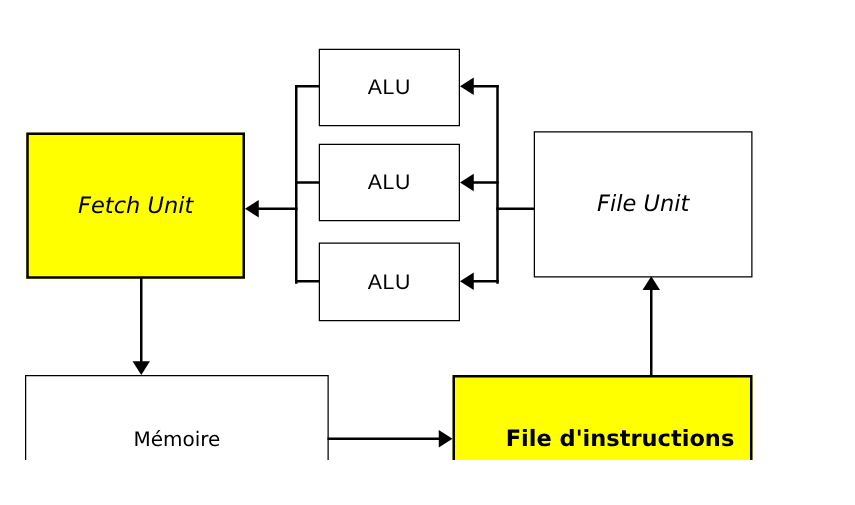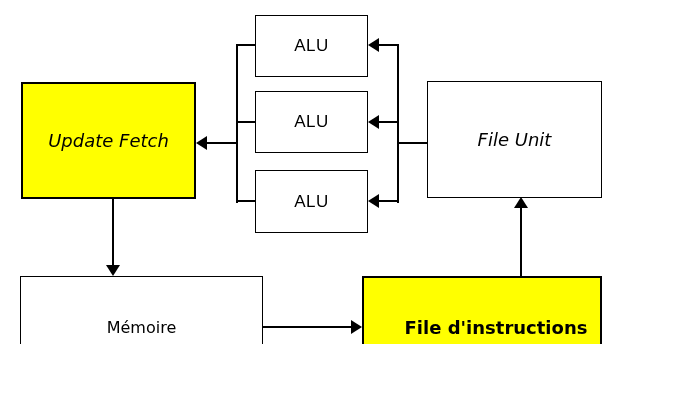--- a/index.html
+++ b/index.html
@@ -4,20 +4,21 @@
 <style>
   html, body { margin: 0; padding: 0; background: #ffffff; }
   .canvas {
     position: relative;
     width: 684px;
     height: 344px;
     background: #ffffff;
     font-family: "Liberation Sans", sans-serif;
     color: #000000;
     overflow: hidden;
+    margin-top: 24px;
   }
   .box {
     position: absolute;
     box-sizing: border-box;
     background: #ffffff;
     border: 1px solid #000000;
     display: flex;
     flex-direction: column;
     align-items: center;
     justify-content: center;
@@ -80,21 +81,21 @@
     <span class="alu-label">ALU</span>
   </div>
   <div class="box alu2">
     <span class="alu-label">ALU</span>
   </div>
   <div class="box alu3">
     <span class="alu-label">ALU</span>
   </div>
 
   <div class="box yellow update">
-    <span class="unit-label">Update Fetch</span>
+    <span class="unit-label">Fetch Unit</span>
   </div>
 
   <div class="box fetch">
     <span class="unit-label">File Unit</span>
   </div>
 
   <div class="box mem">
     <span class="mem-label">Mémoire</span>
   </div>
 

